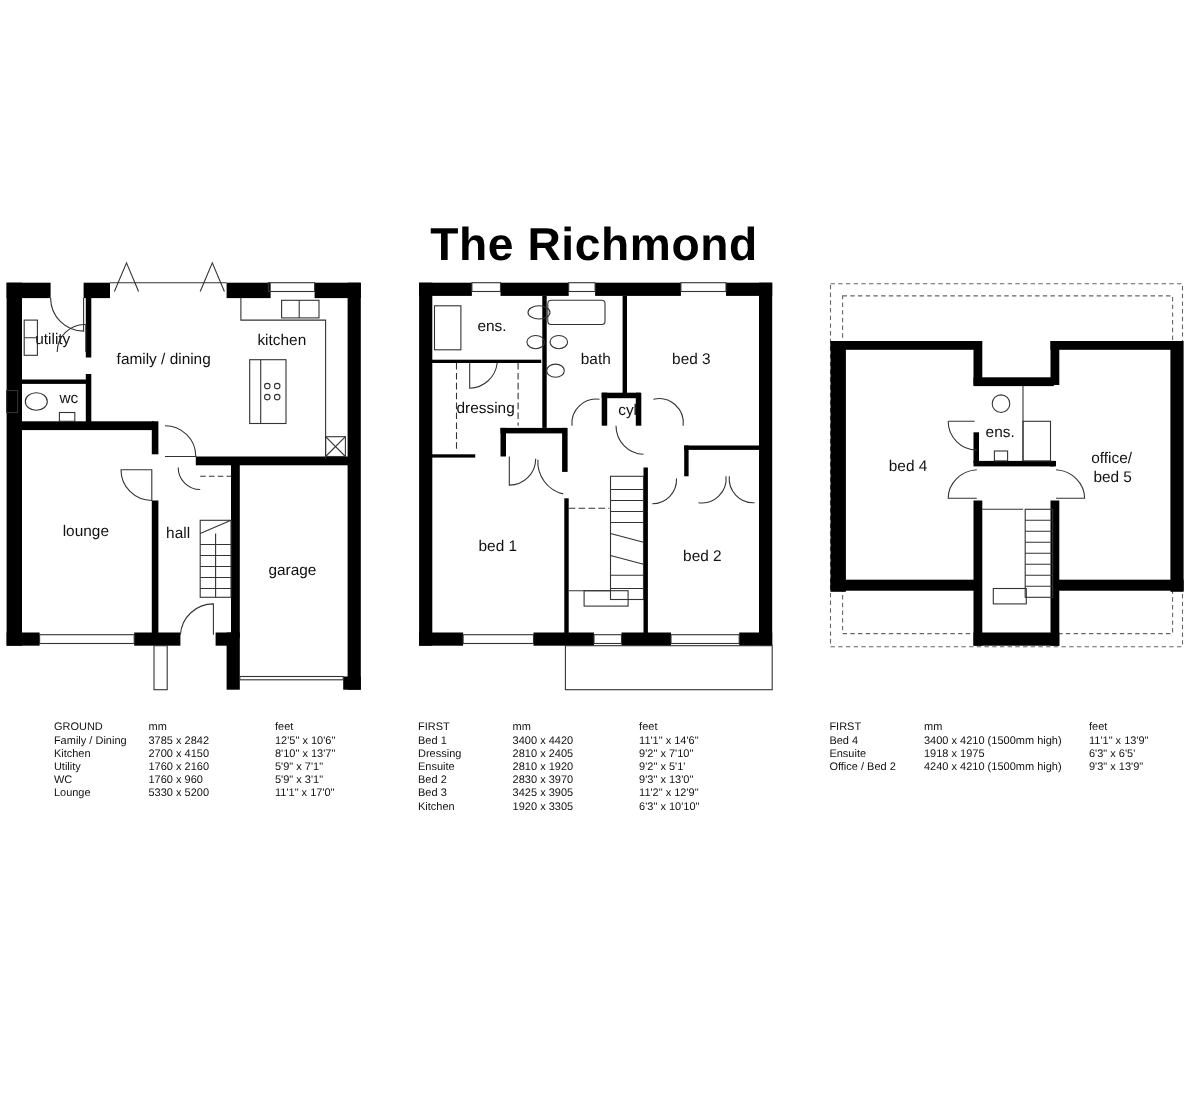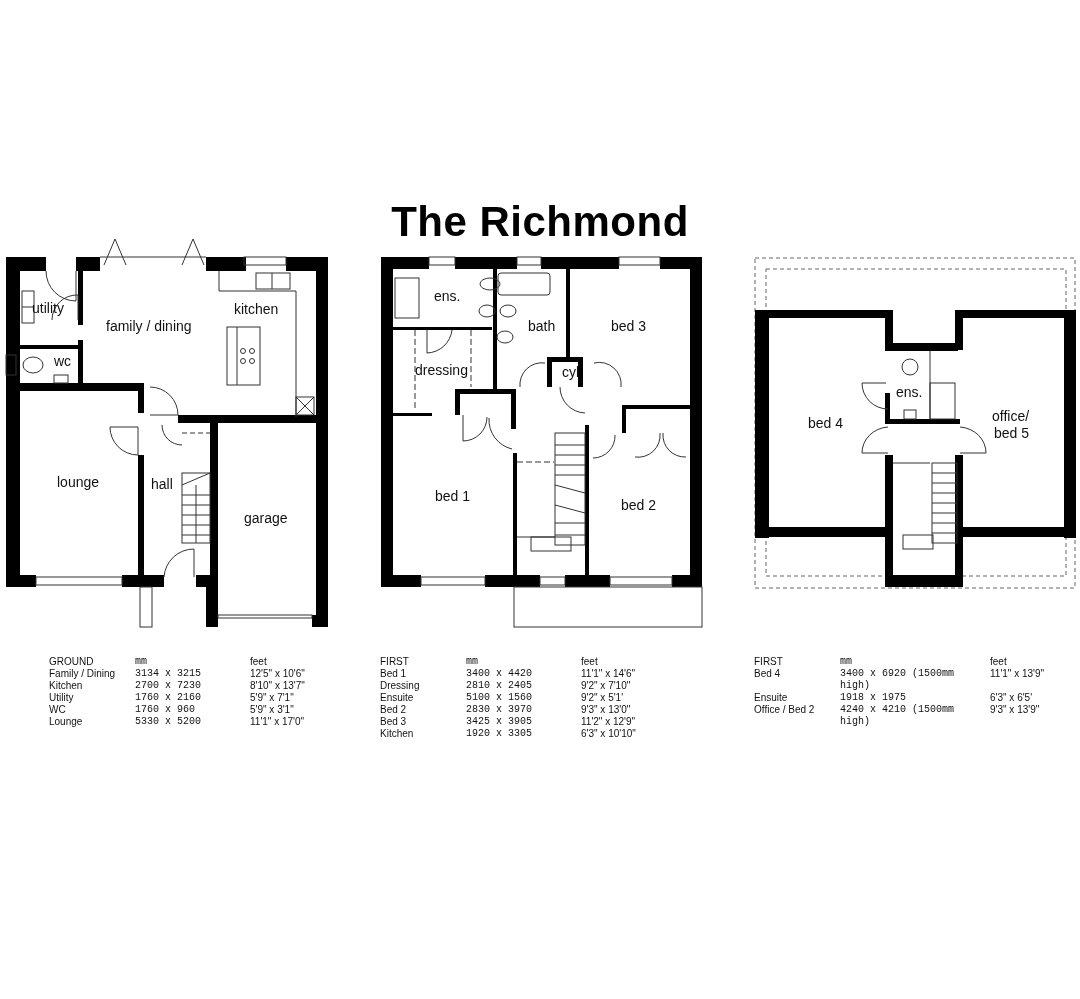--- a/index.html
+++ b/index.html
@@ -4,21 +4,21 @@
 <style>
   html, body { margin: 0; padding: 0; background: #ffffff; }
   body { width: 1080px; height: 999px; position: relative; overflow: hidden; font-family: "Liberation Sans", sans-serif; color: #000; }
   .title { position: absolute; left: 0; width: 1080px; top: 198px; text-align: center; font-family: "Liberation Sans", sans-serif; font-weight: bold; font-size: 42px; letter-spacing: 0.5px; }
   .plan { position: absolute; top: 235px; }
   .plan svg { display: block; }
   .room-label { font-family: "Liberation Sans", sans-serif; font-size: 14px; fill: #111; }
   .table { position: absolute; top: 656px; font-size: 10px; line-height: 12px; font-family: "Liberation Sans", sans-serif; color: #111; }
   .table .row { display: flex; }
   .table .c1 { width: 86px; }
-  .table .c2 { width: 115px; font-family: Liberation Mono, monospace; }
+  .table .c2 { width: 115px; }
   .table.t3 .c2 { width: 150px; }
   .table .c3 { width: 110px; }
 </style>
 </head>
 <body>
 
 <div class="title">The Richmond</div>
 
 <div class="plan" style="left:0px;">
 <svg width="340" height="410" viewBox="0 240 340 410" xmlns="http://www.w3.org/2000/svg">
@@ -247,26 +247,26 @@
 </div>
 
 <div class="table t1" style="left:9px;margin-left:40px;">
   <div class="row">
     <span class="c1">GROUND</span>
     <span class="c2">mm</span>
     <span class="c3">feet</span>
   </div>
   <div class="row">
     <span class="c1">Family / Dining</span>
-    <span class="c2">3134 x 3215</span>
+    <span class="c2">3785 x 2842</span>
     <span class="c3">12'5" x 10'6"</span>
   </div>
   <div class="row">
     <span class="c1">Kitchen</span>
-    <span class="c2">2700 x 7230</span>
+    <span class="c2">2700 x 4150</span>
     <span class="c3">8'10" x 13'7"</span>
   </div>
   <div class="row">
     <span class="c1">Utility</span>
     <span class="c2">1760 x 2160</span>
     <span class="c3">5'9" x 7'1"</span>
   </div>
   <div class="row">
     <span class="c1">WC</span>
     <span class="c2">1760 x 960</span>
@@ -290,21 +290,21 @@
     <span class="c2">3400 x 4420</span>
     <span class="c3">11'1" x 14'6"</span>
   </div>
   <div class="row">
     <span class="c1">Dressing</span>
     <span class="c2">2810 x 2405</span>
     <span class="c3">9'2" x 7'10"</span>
   </div>
   <div class="row">
     <span class="c1">Ensuite</span>
-    <span class="c2">5100 x 1560</span>
+    <span class="c2">2810 x 1920</span>
     <span class="c3">9'2" x 5'1'</span>
   </div>
   <div class="row">
     <span class="c1">Bed 2</span>
     <span class="c2">2830 x 3970</span>
     <span class="c3">9'3" x 13'0"</span>
   </div>
   <div class="row">
     <span class="c1">Bed 3</span>
     <span class="c2">3425 x 3905</span>
@@ -318,21 +318,21 @@
 </div>
 
 <div class="table t3" style="left:754px;">
   <div class="row">
     <span class="c1">FIRST</span>
     <span class="c2">mm</span>
     <span class="c3">feet</span>
   </div>
   <div class="row">
     <span class="c1">Bed 4</span>
-    <span class="c2">3400 x 6920 (1500mm high)</span>
+    <span class="c2">3400 x 4210 (1500mm high)</span>
     <span class="c3">11'1" x 13'9"</span>
   </div>
   <div class="row">
     <span class="c1">Ensuite</span>
     <span class="c2">1918 x 1975</span>
     <span class="c3">6'3" x 6'5'</span>
   </div>
   <div class="row">
     <span class="c1">Office / Bed 2</span>
     <span class="c2">4240 x 4210 (1500mm high)</span>

